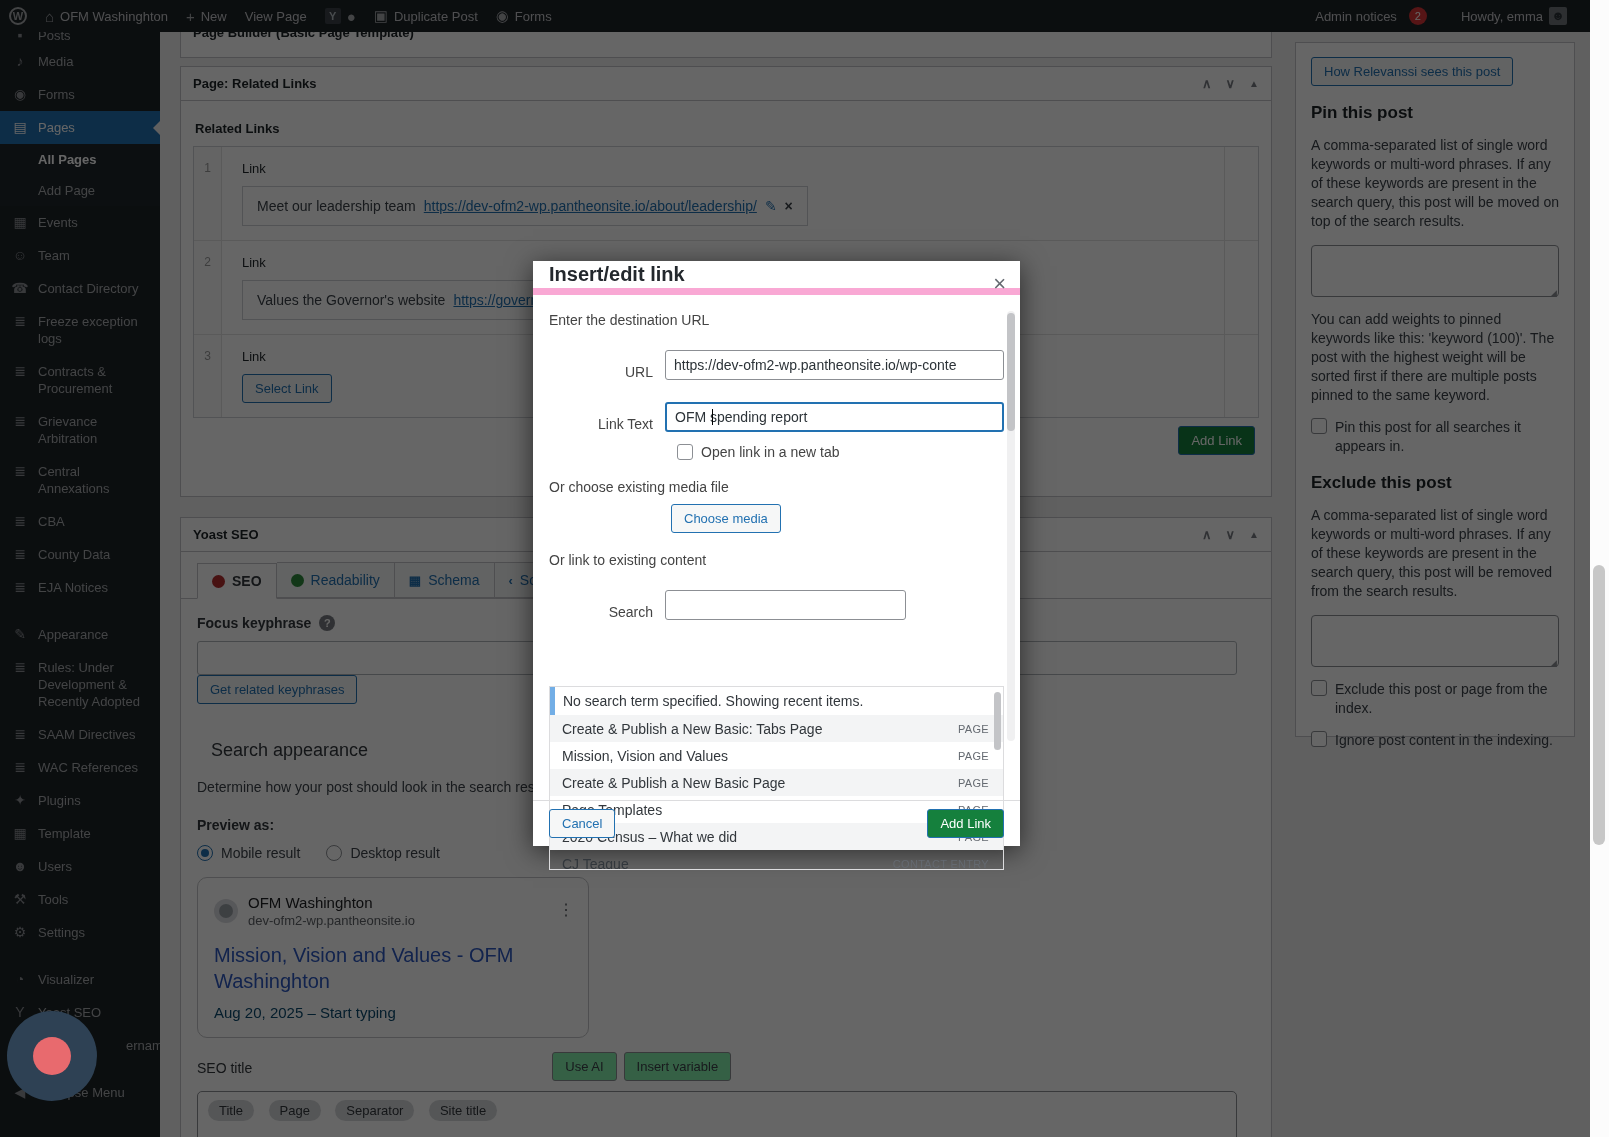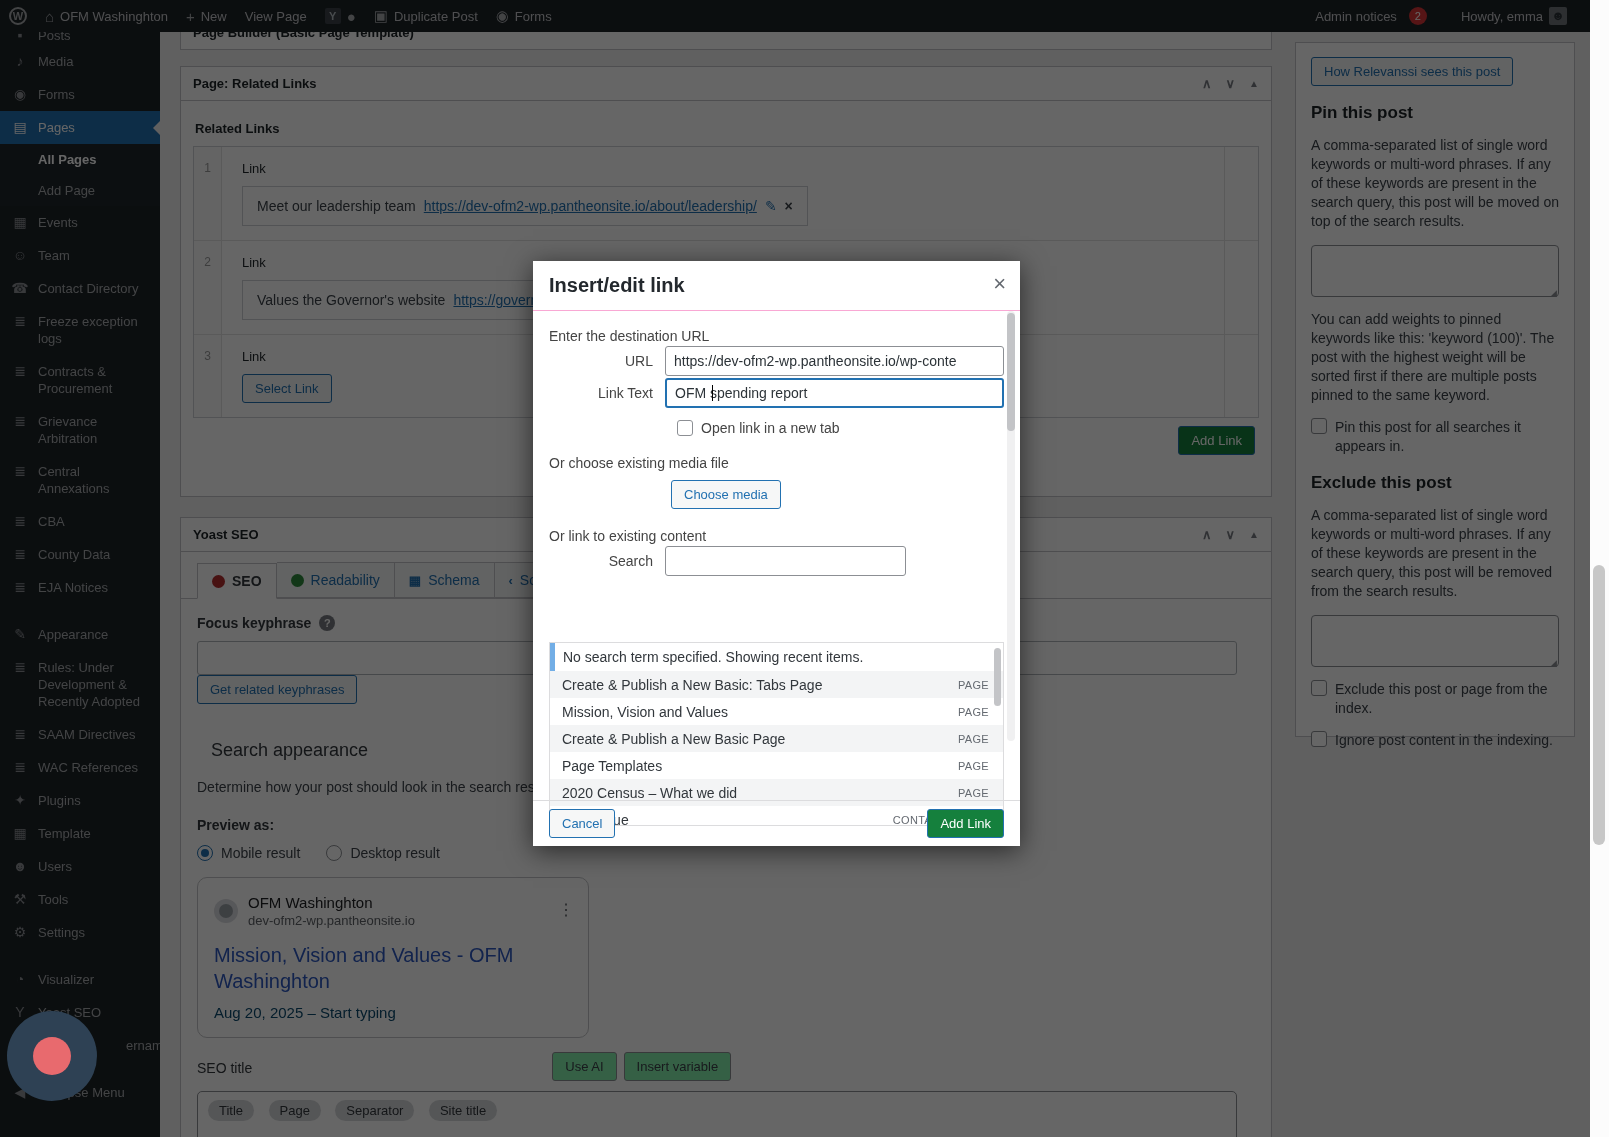--- a/index.html
+++ b/index.html
@@ -37,21 +37,21 @@
   .sb-item.clip { height:13px; overflow:hidden; padding-top:0; padding-bottom:1px; align-items:flex-end; }
   .sb-item.push { padding-left:98px; }
 
   
   .postbox { position:absolute; background:#fff; border:1px solid #c3c4c7; }
   .pb-header { height:34px; display:flex; align-items:center; padding:0 12px; border-bottom:1px solid #c3c4c7;
     font-size:13px; font-weight:bold; color:#1d2327; }
   .pb-controls { margin-left:auto; display:flex; align-items:center; gap:14px; color:#787c82; font-size:13px; }
   .pb-controls span { cursor:pointer; }
 
-  #pagebuilder-strip { position:absolute; left:180px; top:32px; width:1092px; height:18px; background:#fff;
+  #pagebuilder-strip { position:absolute; left:180px; top:32px; width:1092px; height:26px; background:#fff;
     border:1px solid #c3c4c7; border-top:none; overflow:hidden; font-size:13px; font-weight:bold; color:#1d2327; }
   #pagebuilder-strip div { margin:-7px 0 0 12px; }
 
   #relatedbox { left:180px; top:66px; width:1092px; height:431px; }
   #relatedbox .body { padding:12px; }
   .acf-label { font-size:13px; font-weight:bold; color:#1d2327; margin:8px 0 10px 2px; }
   .acf-table { border:1px solid #ccd0d4; }
   .acf-row { display:flex; border-bottom:1px solid #e1e1e1; }
   .acf-row:last-child { border-bottom:none; }
   .acf-num { width:28px; background:#f9fafb; border-right:1px solid #e1e1e1; color:#999; font-size:12px;
@@ -122,26 +122,26 @@
   
   #dim { position:absolute; left:0; top:0; width:1590px; height:1137px; background:rgba(0,0,0,0.60); z-index:40; }
 
   
   #scrollstrip { position:absolute; left:1590px; top:0; width:19px; height:1137px; background:#fcfcfc; z-index:45; }
   #scrollthumb { position:absolute; left:3px; top:565px; width:12px; height:280px; background:#c7c7c7; border-radius:6px; }
 
   
   #modal { position:absolute; left:533px; top:261px; width:487px; height:585px; background:#fff; z-index:60;
     box-shadow:0 5px 25px rgba(0,0,0,0.6); }
-  .m-header { padding:13px 16px; border-bottom:1px solid #f9a8d4; position:relative; }
+  .m-header { padding:2px 16px; border-bottom:7px solid #f9a8d4; position:relative; }
   .m-title { font-size:20px; font-weight:bold; color:#23282d; }
   .m-close { position:absolute; right:14px; top:10px; font-size:22px; color:#646970; cursor:pointer; }
   .m-body { padding:0 16px; position:relative; }
   .m-intro { font-size:14px; color:#444; margin-top:17px; }
-  .m-row { display:flex; align-items:center; margin-top:2px; }
+  .m-row { display:flex; align-items:flex-end; margin-top:22px; }
   .m-label { width:116px; min-width:116px; text-align:right; padding-right:12px; font-size:14px; color:#444; }
   .m-input { flex:1; height:30px; border:1px solid #8c8f94; border-radius:3px; font-size:14px; color:#2c3338;
     padding:0 8px; font-family:"Liberation Sans",sans-serif; outline:none; }
   .m-input.focused { border:2px solid #2271b1; }
   .caret-wrap { flex:1; position:relative; display:flex; }
   .caret { position:absolute; left:47px; top:7px; width:1px; height:16px; background:#000; }
   .m-check { display:flex; align-items:center; gap:8px; margin:12px 0 0 128px; font-size:14px; color:#444; }
   .m-sub { font-size:14px; color:#444; margin-top:19px; }
   .m-btn-indent { margin:9px 0 0 122px; }
   .m-search-input { width:241px; flex:none; }

